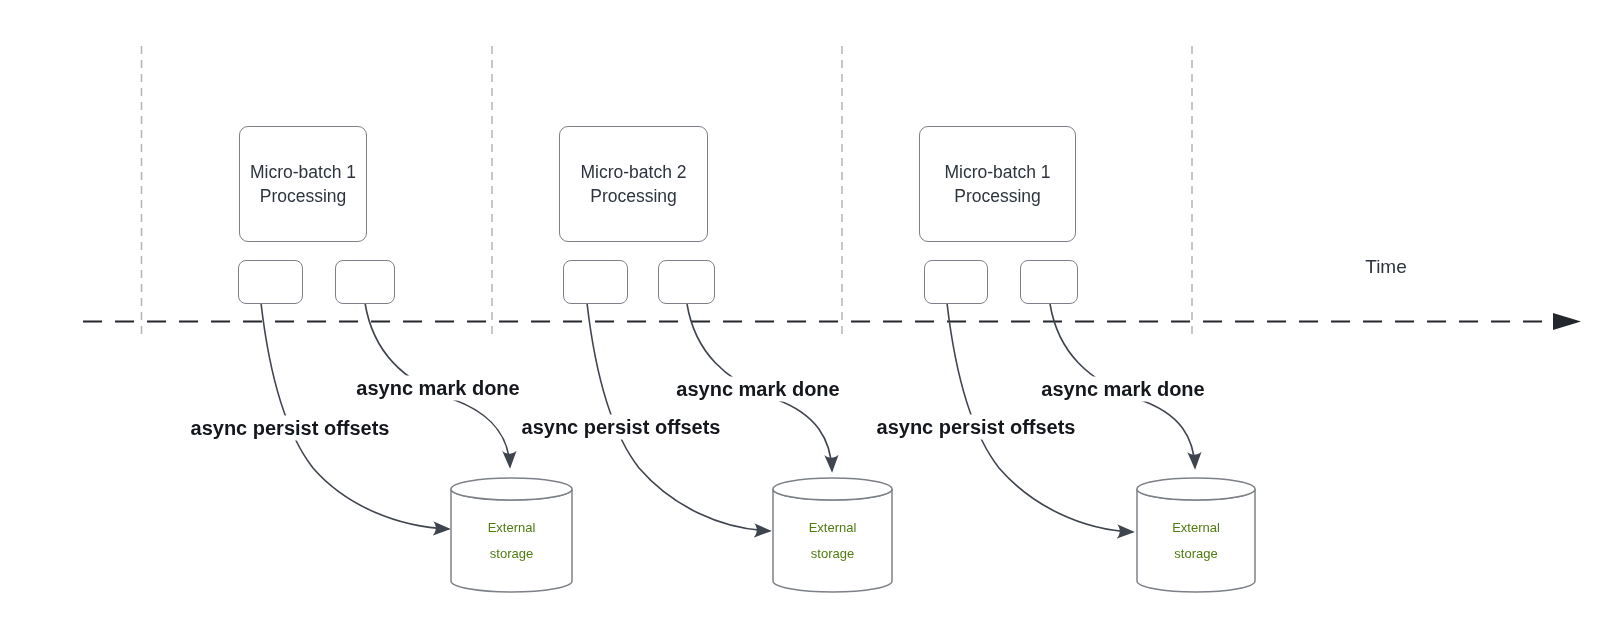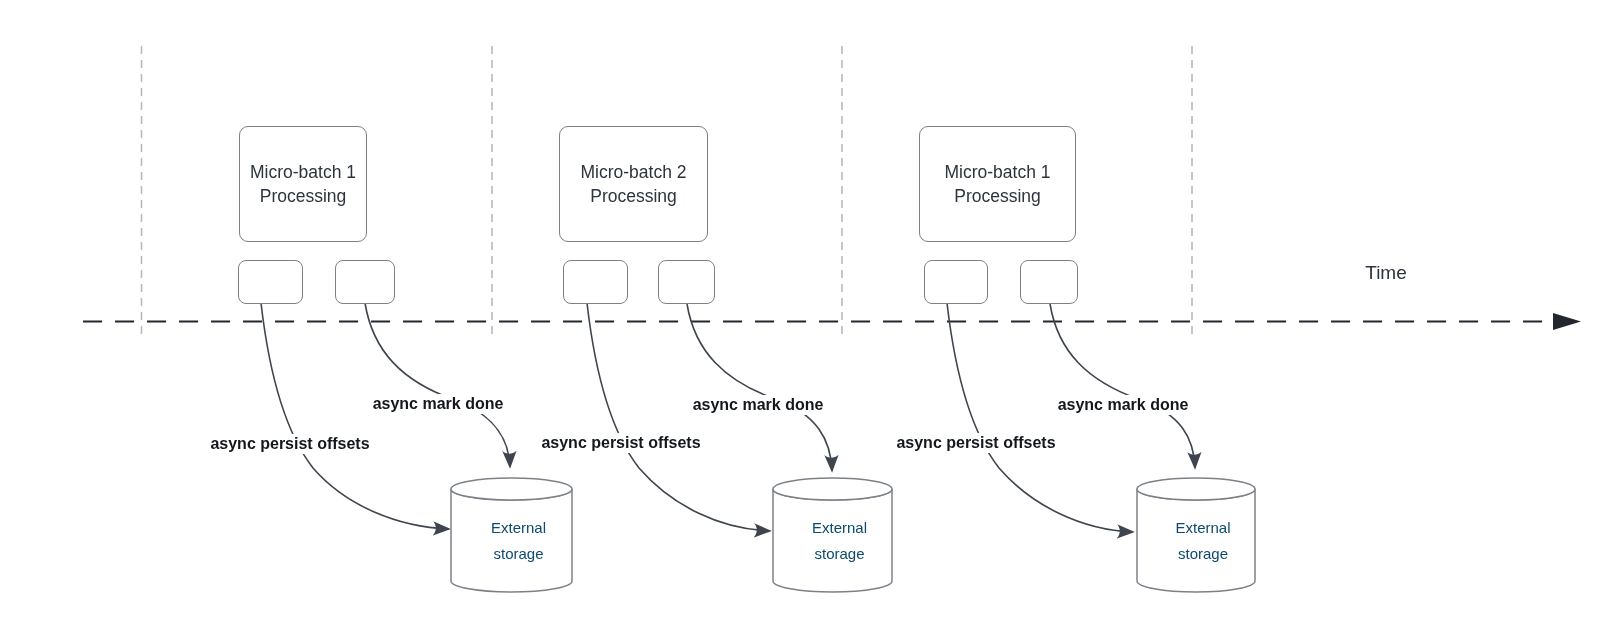--- a/index.html
+++ b/index.html
@@ -22,32 +22,30 @@
     display:flex;align-items:center;justify-content:center;
     text-align:center;
     font-size:17.5px;line-height:24px;color:#2e343d;
     white-space:pre-line;
   }
   .mini-box{border-radius:8px;}
   .cyl-label{
     position:absolute;
     display:flex;align-items:center;justify-content:center;
     text-align:center;
-    font-size:15px;line-height:26px;color:#0c4a6e;
+    font-size:13px;line-height:26px;color:#4d7c0f;
     white-space:pre-line;
-    padding-left:7px;
   }
   .edge-label{
     position:absolute;
     transform:translate(-50%,-50%);
     background:#ffffff;
     padding:1px 4px;
-    font-size:16px;font-weight:700;color:#14171c;
+    font-size:20px;font-weight:700;color:#14171c;
     white-space:nowrap;
-    margin-top:16px;
   }
   .time-label{
     position:absolute;
     transform:translate(-50%,-50%);
     font-size:19px;color:#2e343d;
     white-space:nowrap;
   }
 </style>
 </head>
 <body>
@@ -121,15 +119,15 @@
 
   <div class="shape-box batch-box" style="left:919px;top:126px;width:157px;height:116px;">Micro-batch 1
 Processing</div>
   <div class="shape-box mini-box" style="left:924px;top:260px;width:64px;height:44px;"></div>
   <div class="shape-box mini-box" style="left:1020px;top:260px;width:58px;height:44px;"></div>
   <div class="edge-label" style="left:976px;top:427px;">async persist offsets</div>
   <div class="edge-label" style="left:1123px;top:389px;">async mark done</div>
   <div class="cyl-label" style="left:1137px;top:489px;width:118px;height:103px;">External
 storage</div>
 
-  <div class="time-label" style="left:1386px;top:267px;margin-top:6px;">Time</div>
+  <div class="time-label" style="left:1386px;top:267px;">Time</div>
 
 </div>
 
 </body></html>

